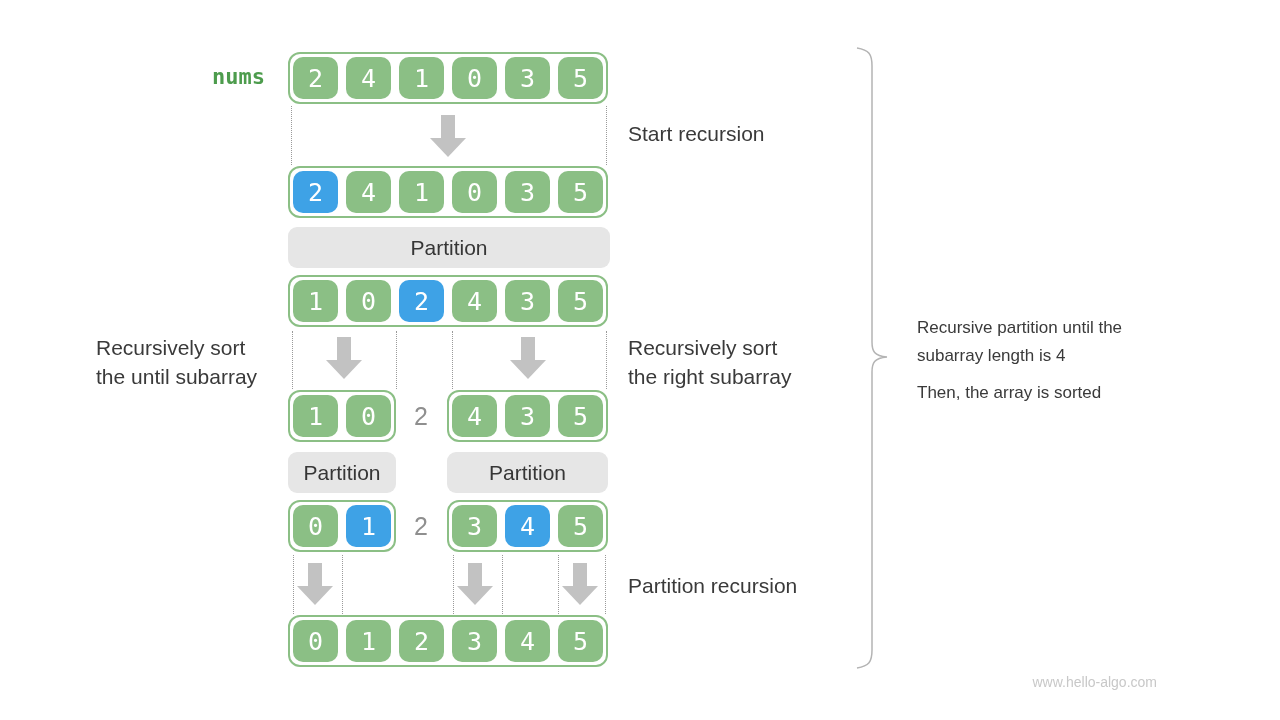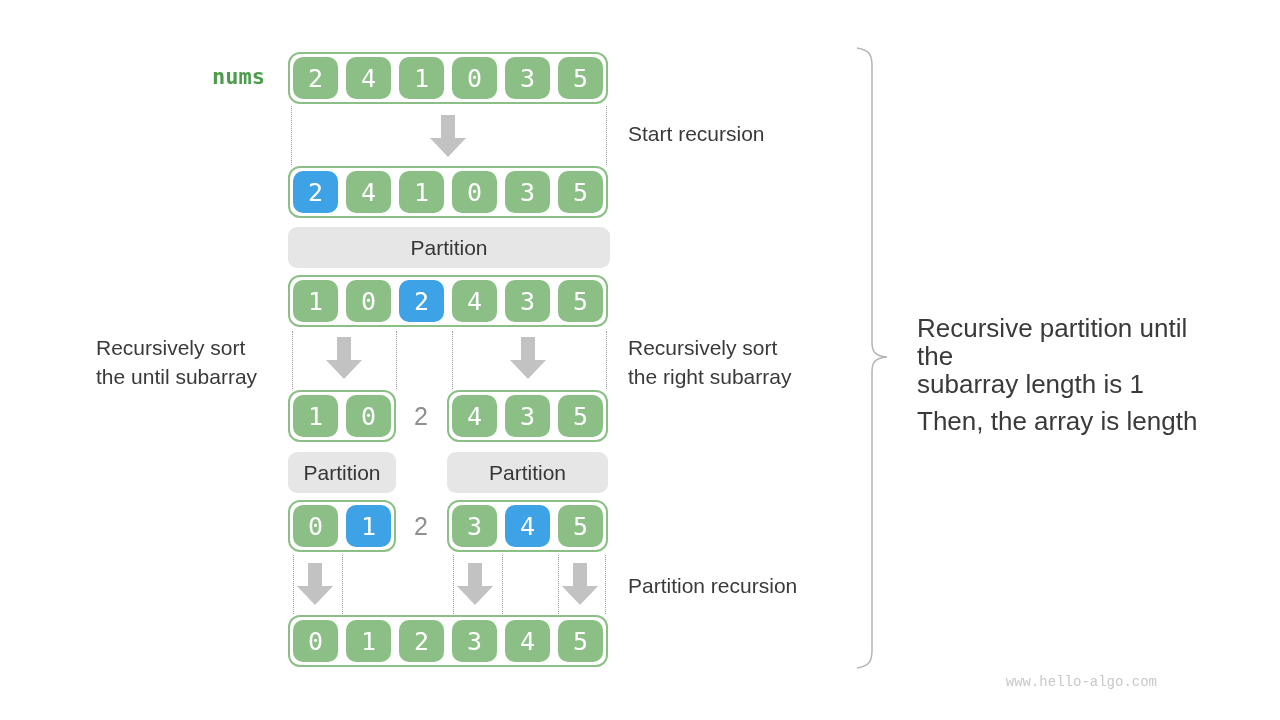--- a/index.html
+++ b/index.html
@@ -36,26 +36,26 @@
   .sidetext{position:absolute;font-size:21px;line-height:29px;color:var(--text);white-space:nowrap;}
   .sep{
     position:absolute;width:28px;height:52px;line-height:52px;text-align:center;
     color:var(--sep);font-size:25px;
   }
   .nums{
     position:absolute;left:160px;top:64px;width:105px;text-align:right;
     font-family:"DejaVu Sans Mono",monospace;font-weight:bold;font-size:22px;
     color:var(--nums);
   }
-  .bracetext{position:absolute;left:917px;top:314px;font-size:26px;line-height:28px;color:var(--text);}
+  .bracetext{position:absolute;left:917px;top:314px;font-size:17px;line-height:28px;color:var(--text);}
   .bracetext .para2{margin-top:9px;}
   .brace-svg{position:absolute;left:850px;top:40px;}
   .watermark{
     position:absolute;right:42px;top:674px;
-    font-family:Liberation Mono, monospace;font-size:14px;color:var(--wm);
+    font-family:Liberation Sans, sans-serif;font-size:14px;color:var(--wm);
   }
 </style>
 </head>
 <body>
 
 <div class="canvas">
 
   <div class="nums">nums</div>
 
   <div class="arr" style="left:288px;top:52px;">
@@ -172,19 +172,19 @@
       <div class="cell">4</div>
       <div class="cell">5</div>
     </div>
 
   <svg class="brace-svg" width="45" height="640" viewBox="0 0 45 640">
     <path d="M7,8 C19,10 22,14 22,26 L22,302 C22,311 24,316 37,317 C24,318 22,323 22,332 L22,610 C22,622 19,626 7,628" fill="none" style="stroke:var(--brace);" stroke-width="1.5"></path>
   </svg>
 
   <div class="bracetext">
     <div>Recursive partition until the</div>
-    <div>subarray length is 1</div>
-    <div class="para2">Then, the array is length</div>
+    <div>subarray length is 4</div>
+    <div class="para2">Then, the array is sorted</div>
   </div>
 
   <div class="watermark">www.hello-algo.com</div>
 
 </div>
 
 </body></html>

